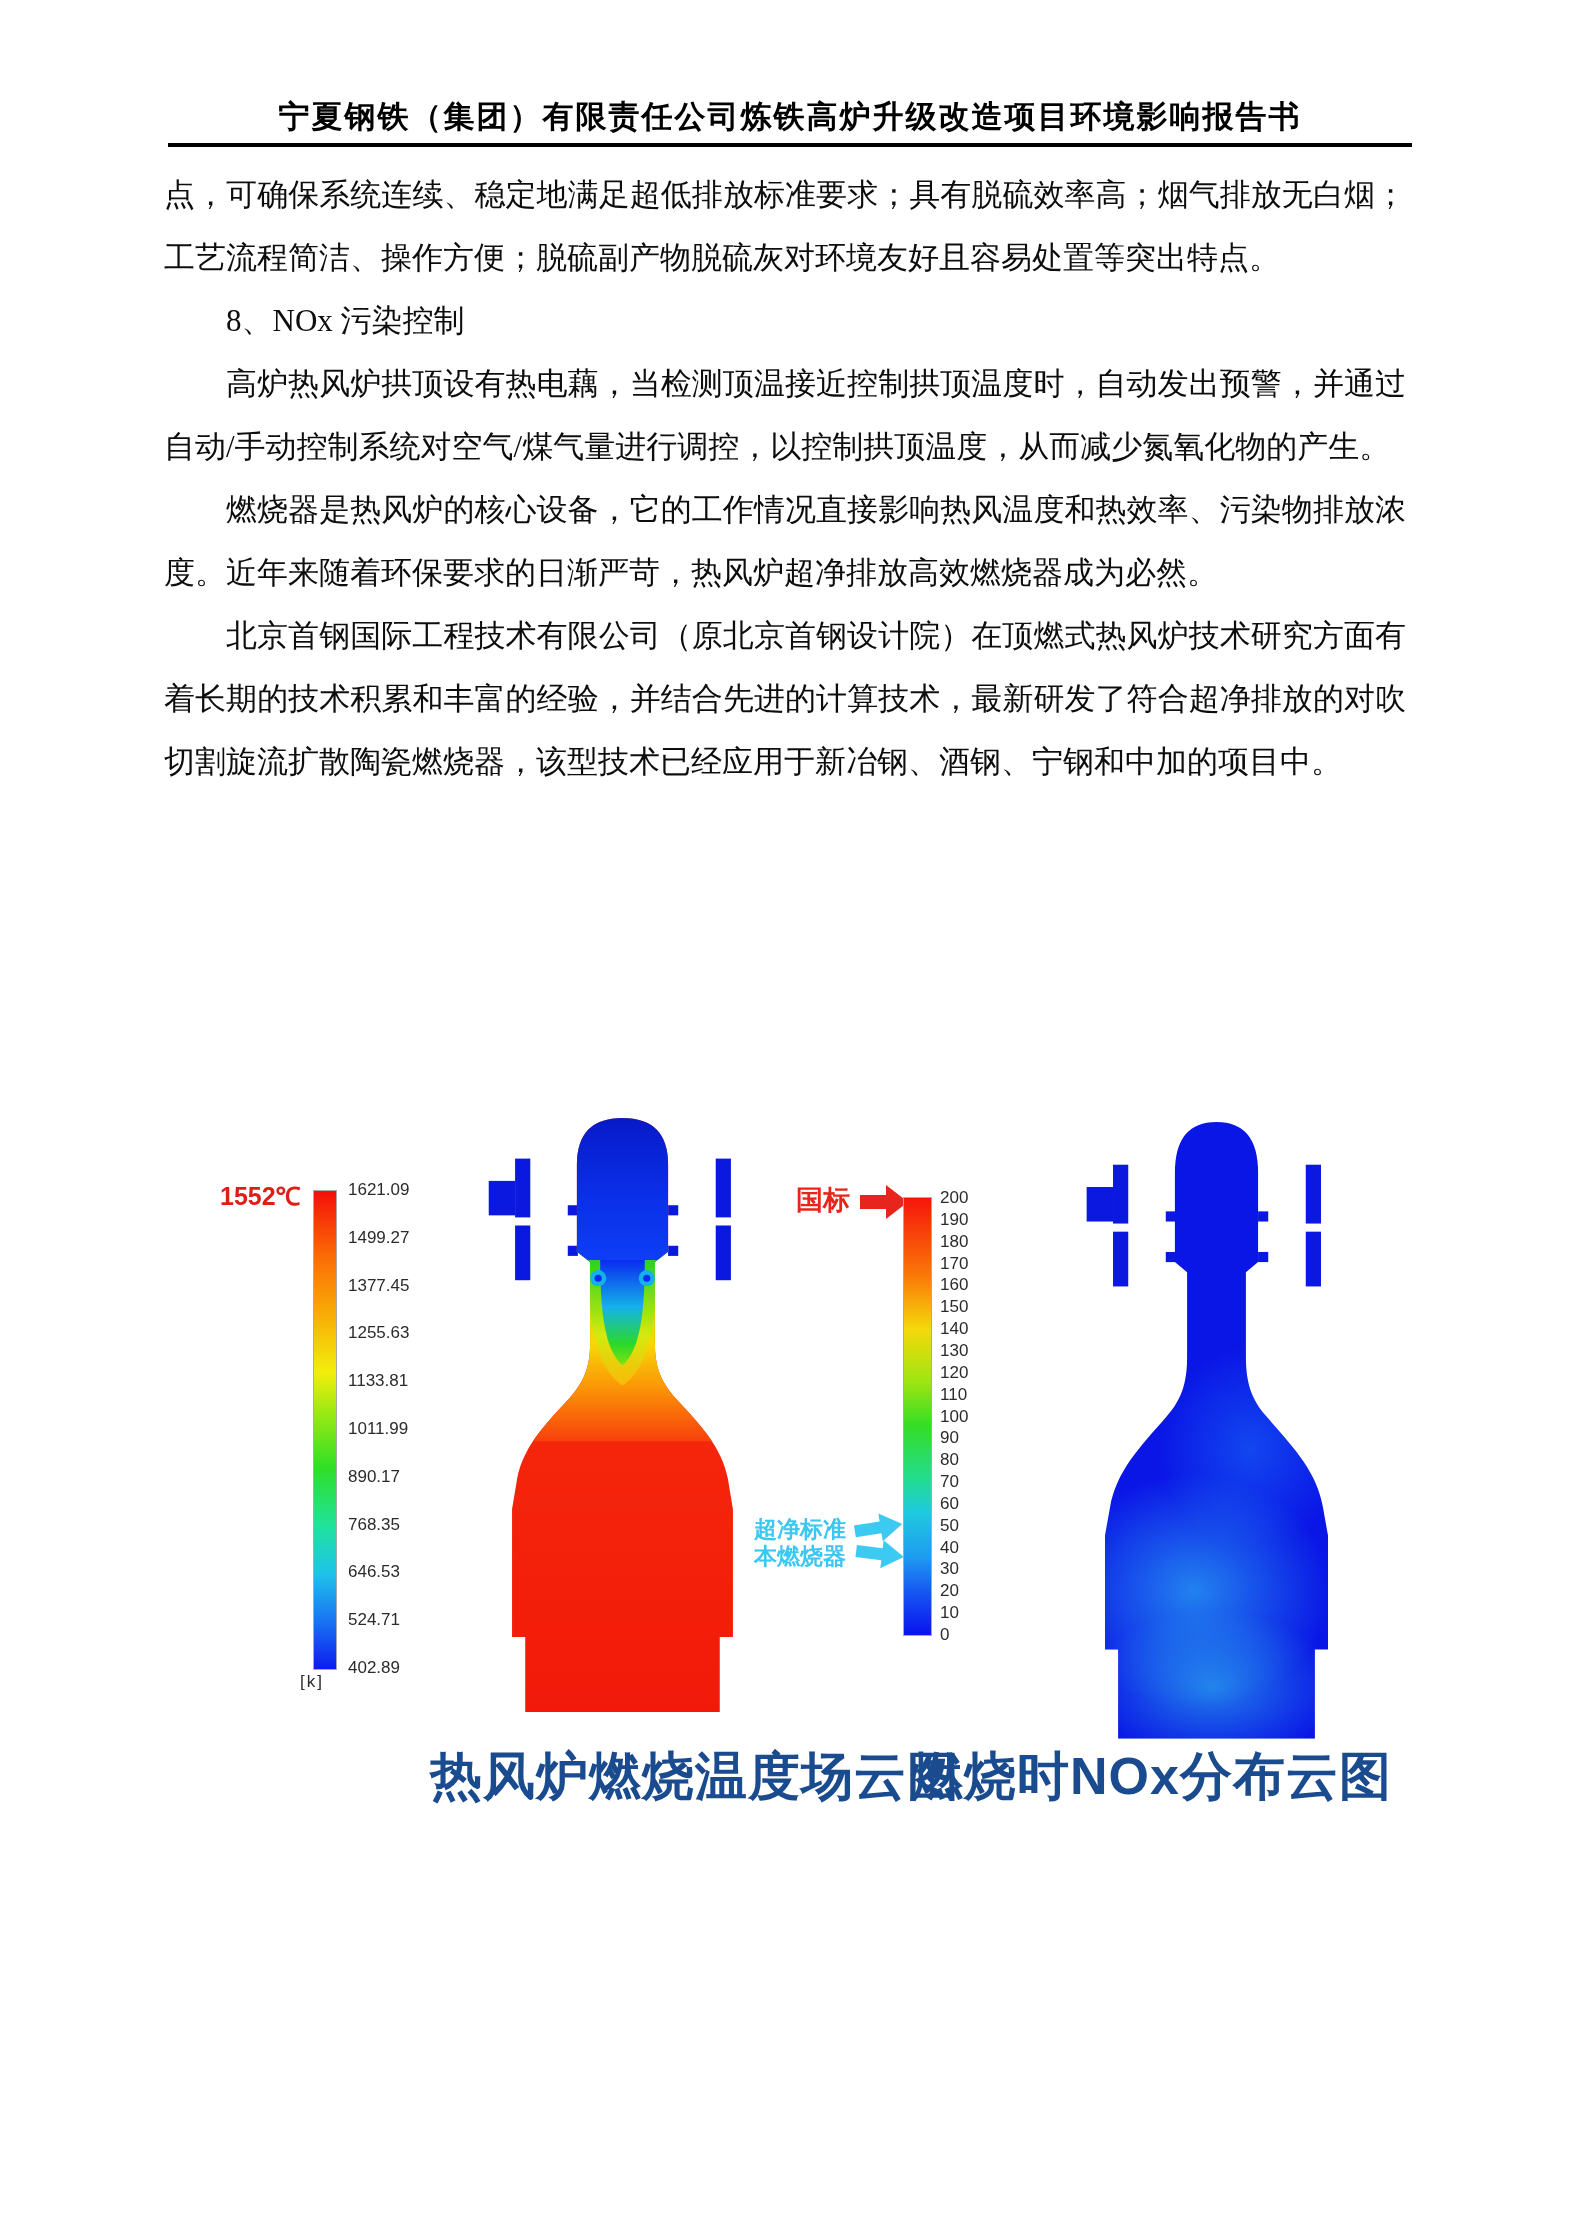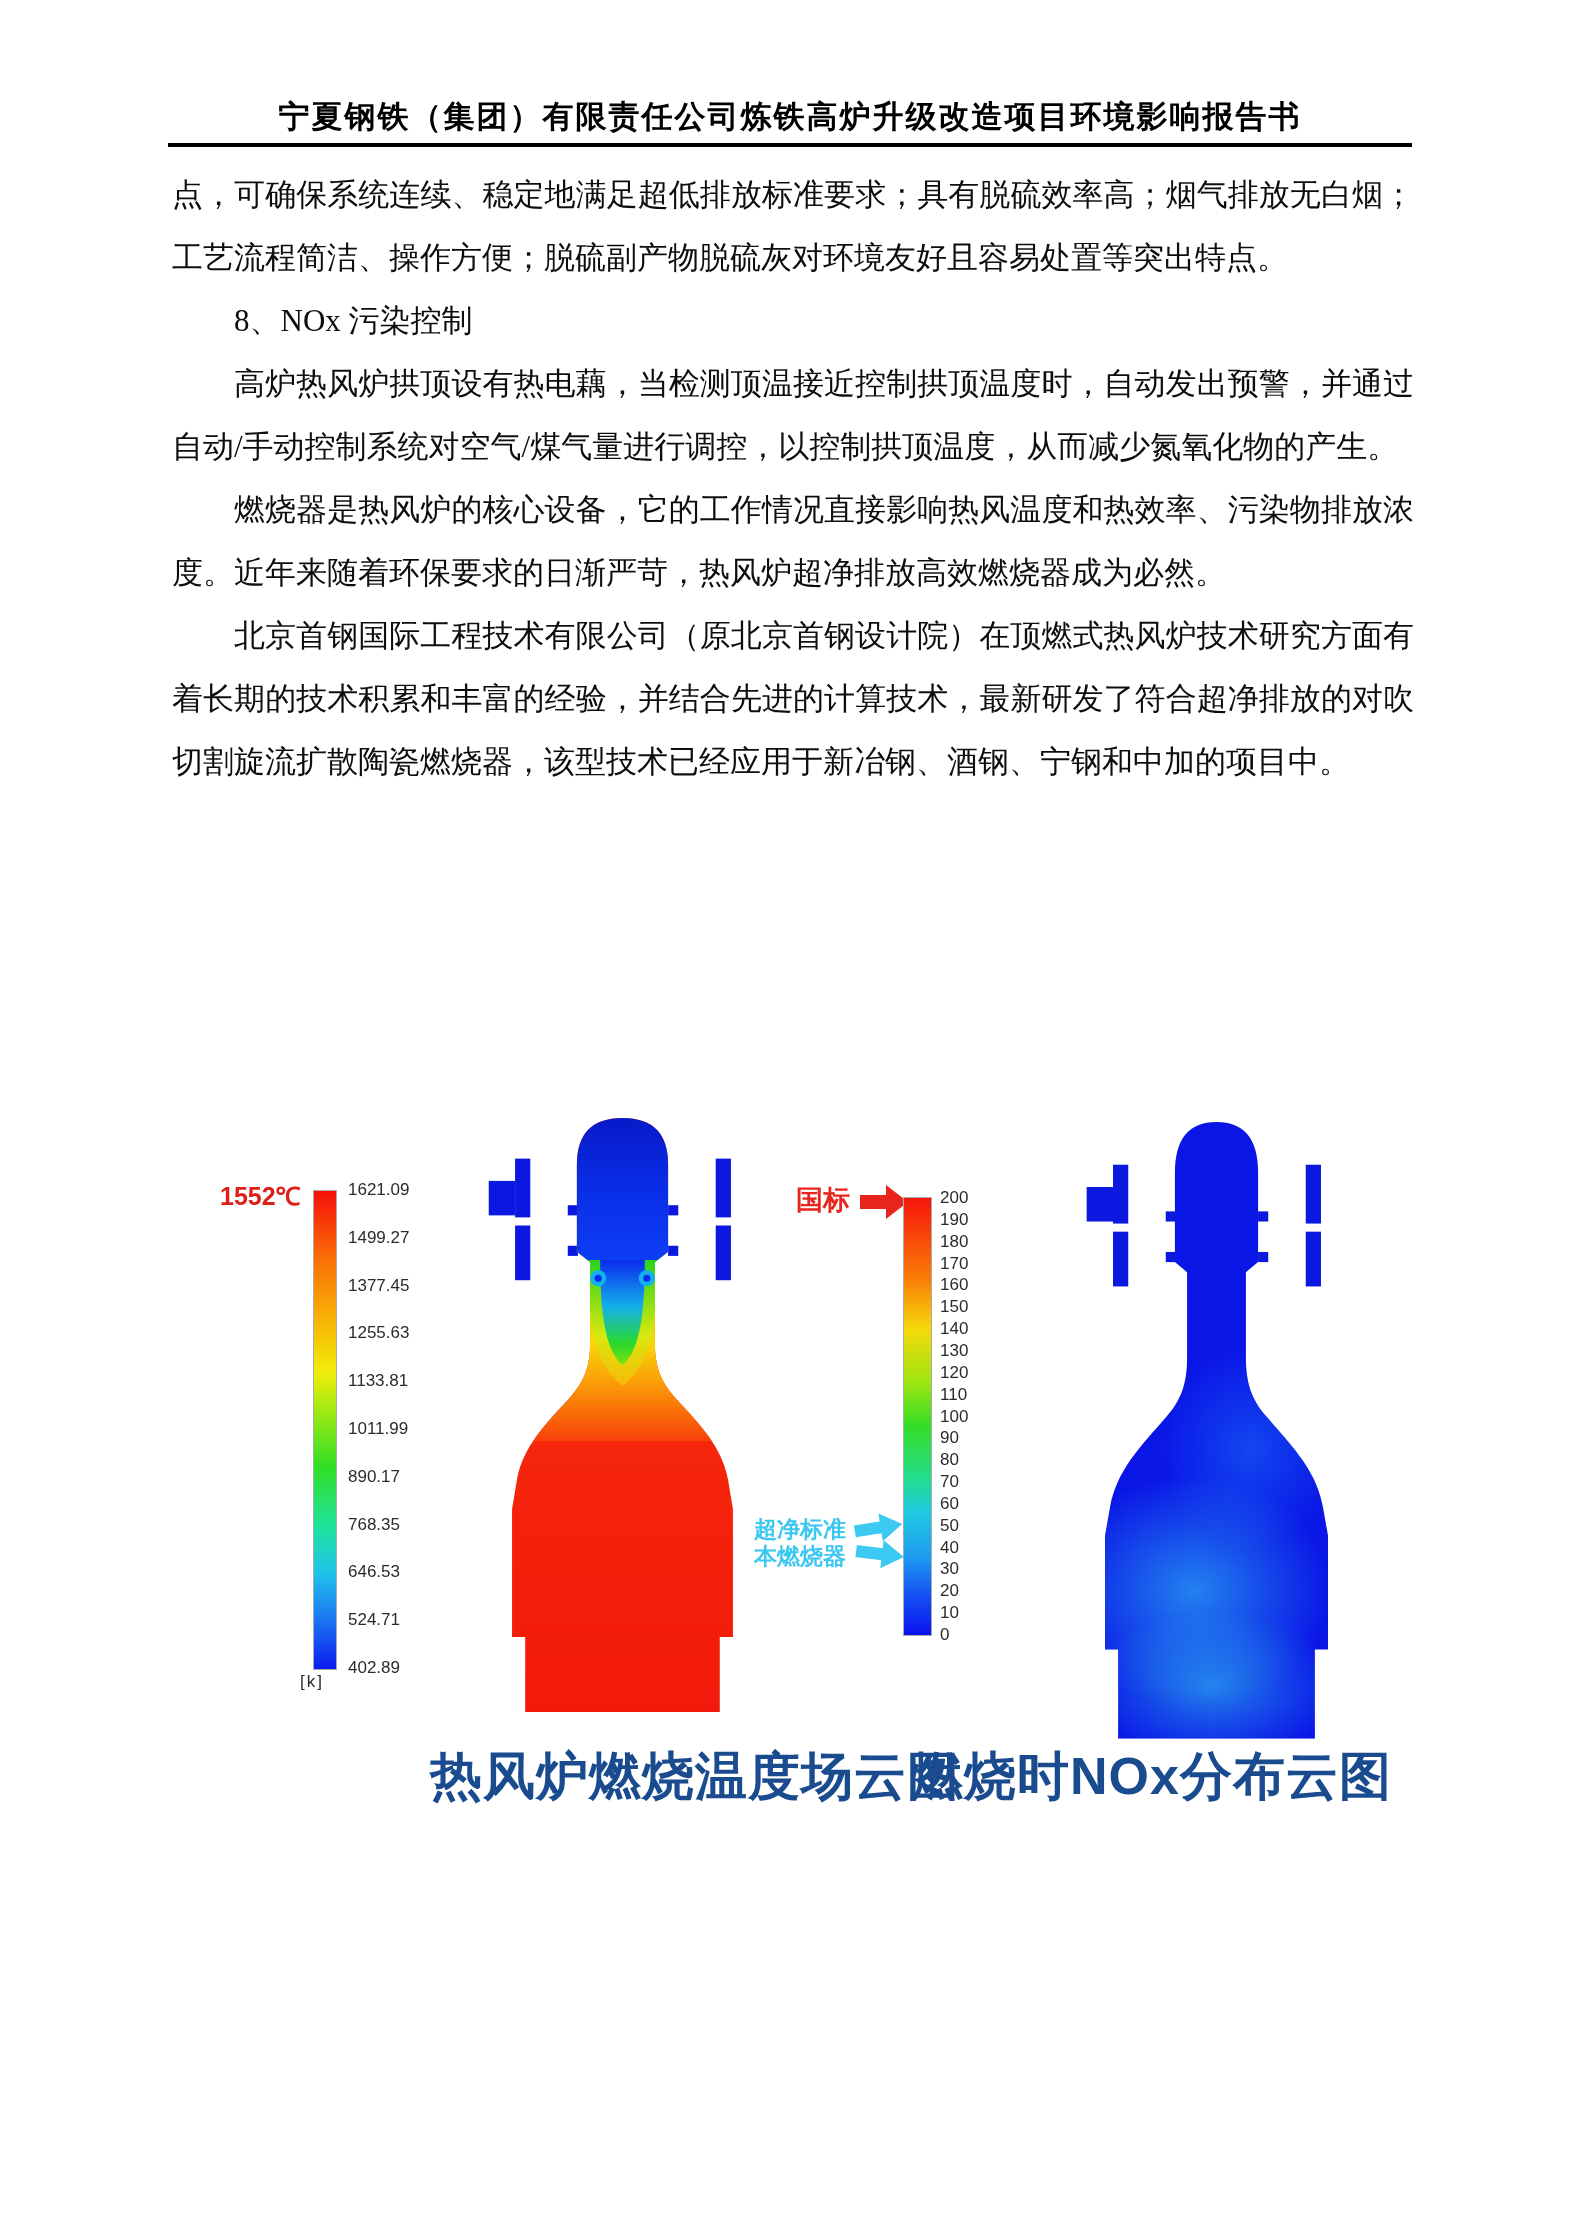--- a/index.html
+++ b/index.html
@@ -10,21 +10,21 @@
   
   .header-title{
     position:absolute;top:96px;left:0;width:100%;text-align:center;
     font-size:31px;font-weight:bold;letter-spacing:2px;color:#000;
   }
   .header-rule{
     position:absolute;top:143px;left:168px;width:1244px;height:4px;background:#000;
   }
   
   .body-block{
-    position:absolute;left:172px;width:1242px;
+    position:absolute;left:164px;width:1242px;
     font-size:31px;line-height:63px;text-align:justify;color:#0d0d0d;
   }
   #body-top{top:163px;}
   #body-bottom{top:1813px;}
   .para{margin:0;}
   .para.indent{text-indent:62px;}
   
   #figure{position:absolute;left:170px;top:1112px;width:1240px;height:700px;}
   .temp-anno{
     position:absolute;left:50px;top:66px;font-family:"Liberation Sans",sans-serif;

